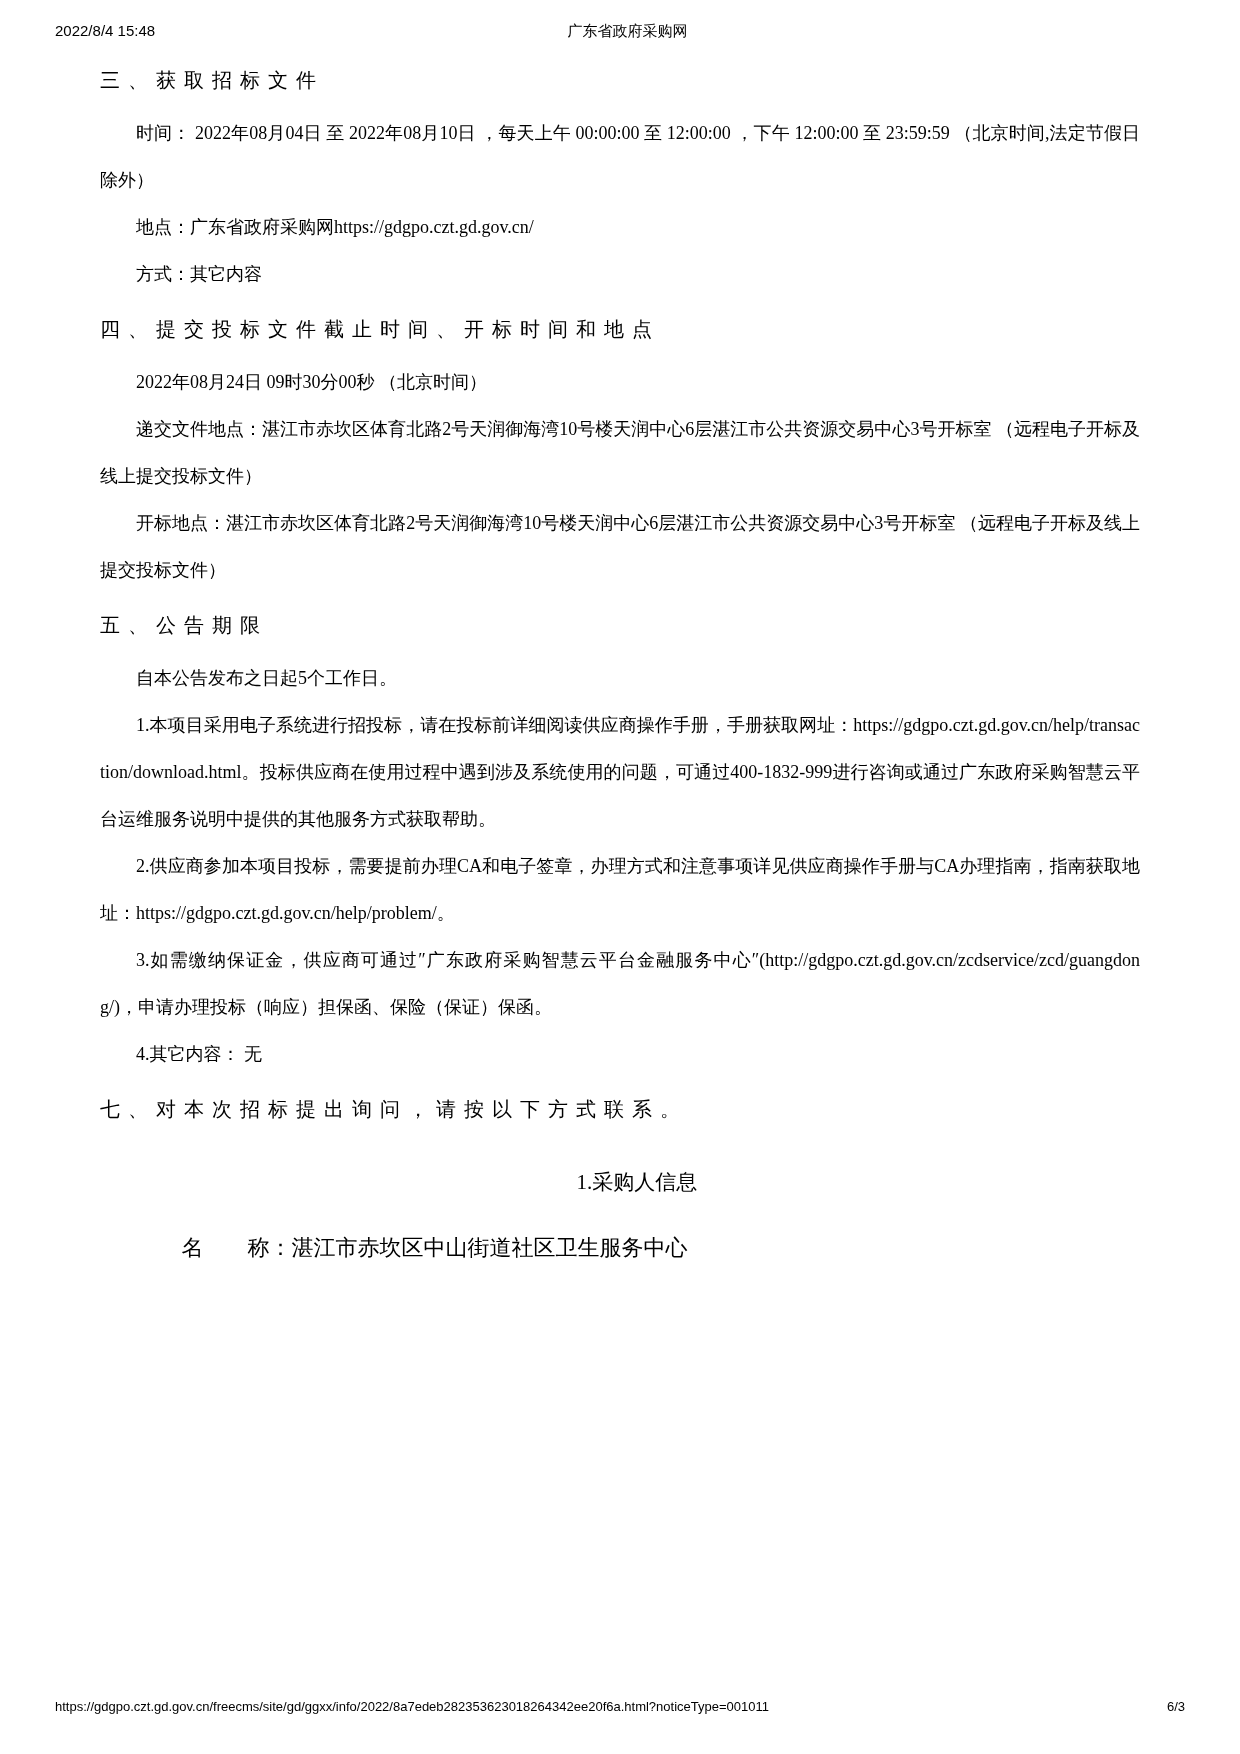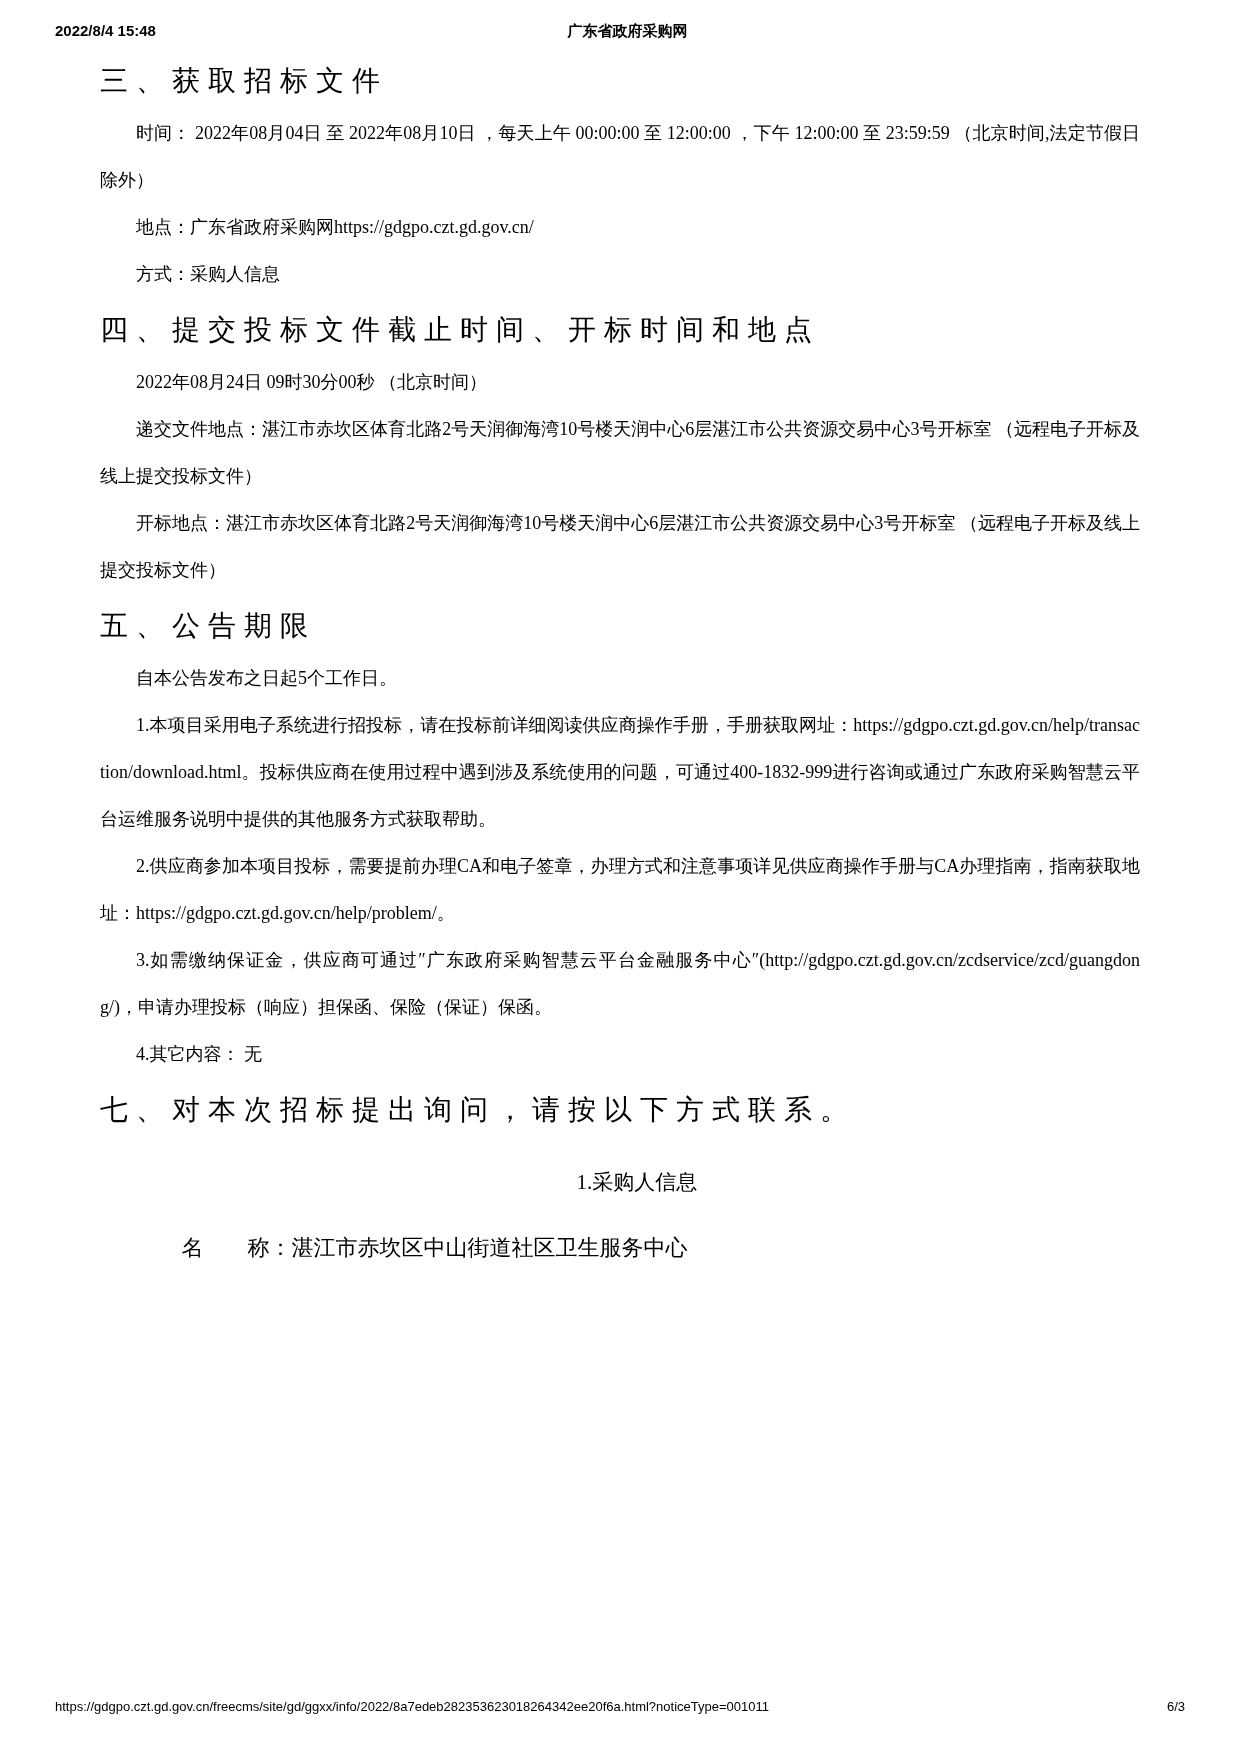--- a/index.html
+++ b/index.html
@@ -12,32 +12,31 @@
       font-family: "Liberation Serif", "DejaVu Serif", serif;
     }
     .print-header {
       position: absolute;
       top: 22px;
       left: 55px;
       right: 55px;
       height: 20px;
       font-family: "Liberation Sans", "DejaVu Sans", sans-serif;
       font-size: 15px;
-      font-weight: bold;
     }
     .header-datetime { position: absolute; left: 0; top: 0; }
     .header-title { position: absolute; left: 15px; right: 0; top: 0; text-align: center; }
     .content {
       position: absolute;
       top: 42px;
       left: 100px;
       width: 1040px;
     }
     .doc-heading {
-      font-size: 28px;
+      font-size: 20px;
       line-height: 47px;
       letter-spacing: 8px;
       font-weight: 400;
       margin: 8px 0 6px 0;
     }
     .first-heading { margin-top: 15px; }
     .doc-para {
       font-size: 18px;
       line-height: 47px;
       margin: 0;
@@ -80,21 +79,21 @@
 <div class="print-header">
   <span class="header-datetime">2022/8/4 15:48</span>
   <span class="header-title">广东省政府采购网</span>
 </div>
 
 <div class="content">
 
   <div class="doc-heading first-heading">三、获取招标文件</div>
   <p class="doc-para">时间： 2022年08月04日 至 2022年08月10日 ，每天上午 00:00:00 至 12:00:00 ，下午 12:00:00 至 23:59:59 （北京时间,法定节假日除外）</p>
   <p class="doc-para">地点：广东省政府采购网https://gdgpo.czt.gd.gov.cn/</p>
-  <p class="doc-para">方式：采购人信息</p>
+  <p class="doc-para">方式：其它内容</p>
 
   <div class="doc-heading">四、提交投标文件截止时间、开标时间和地点</div>
   <p class="doc-para">2022年08月24日 09时30分00秒 （北京时间）</p>
   <p class="doc-para">递交文件地点：湛江市赤坎区体育北路2号天润御海湾10号楼天润中心6层湛江市公共资源交易中心3号开标室 （远程电子开标及线上提交投标文件）</p>
   <p class="doc-para">开标地点：湛江市赤坎区体育北路2号天润御海湾10号楼天润中心6层湛江市公共资源交易中心3号开标室 （远程电子开标及线上提交投标文件）</p>
 
   <div class="doc-heading">五、公告期限</div>
   <p class="doc-para">自本公告发布之日起5个工作日。</p>
 
   <p class="doc-para">1.本项目采用电子系统进行招投标，请在投标前详细阅读供应商操作手册，手册获取网址：https://gdgpo.czt.gd.gov.cn/help/transaction/download.html。投标供应商在使用过程中遇到涉及系统使用的问题，可通过400-1832-999进行咨询或通过广东政府采购智慧云平台运维服务说明中提供的其他服务方式获取帮助。</p>

